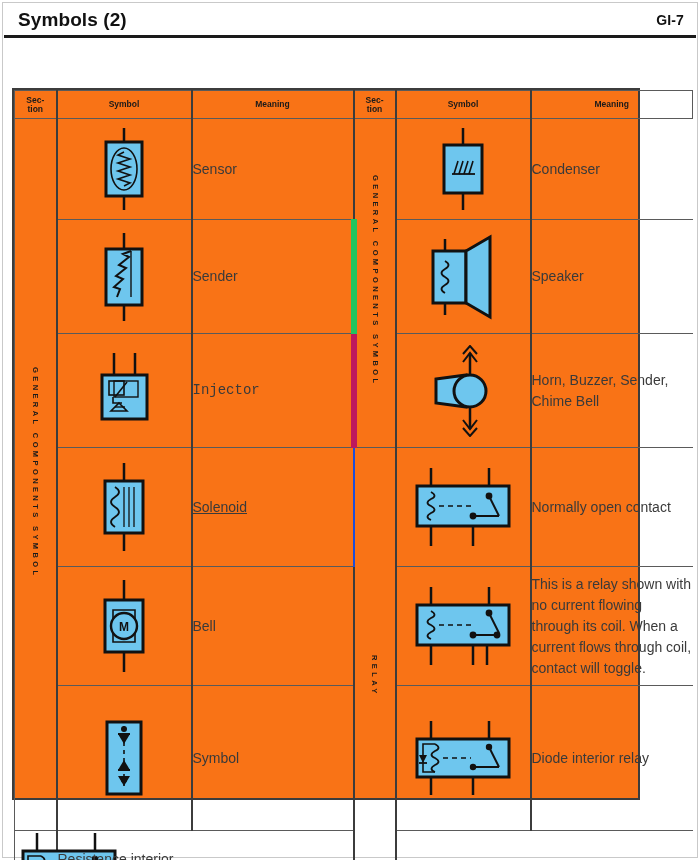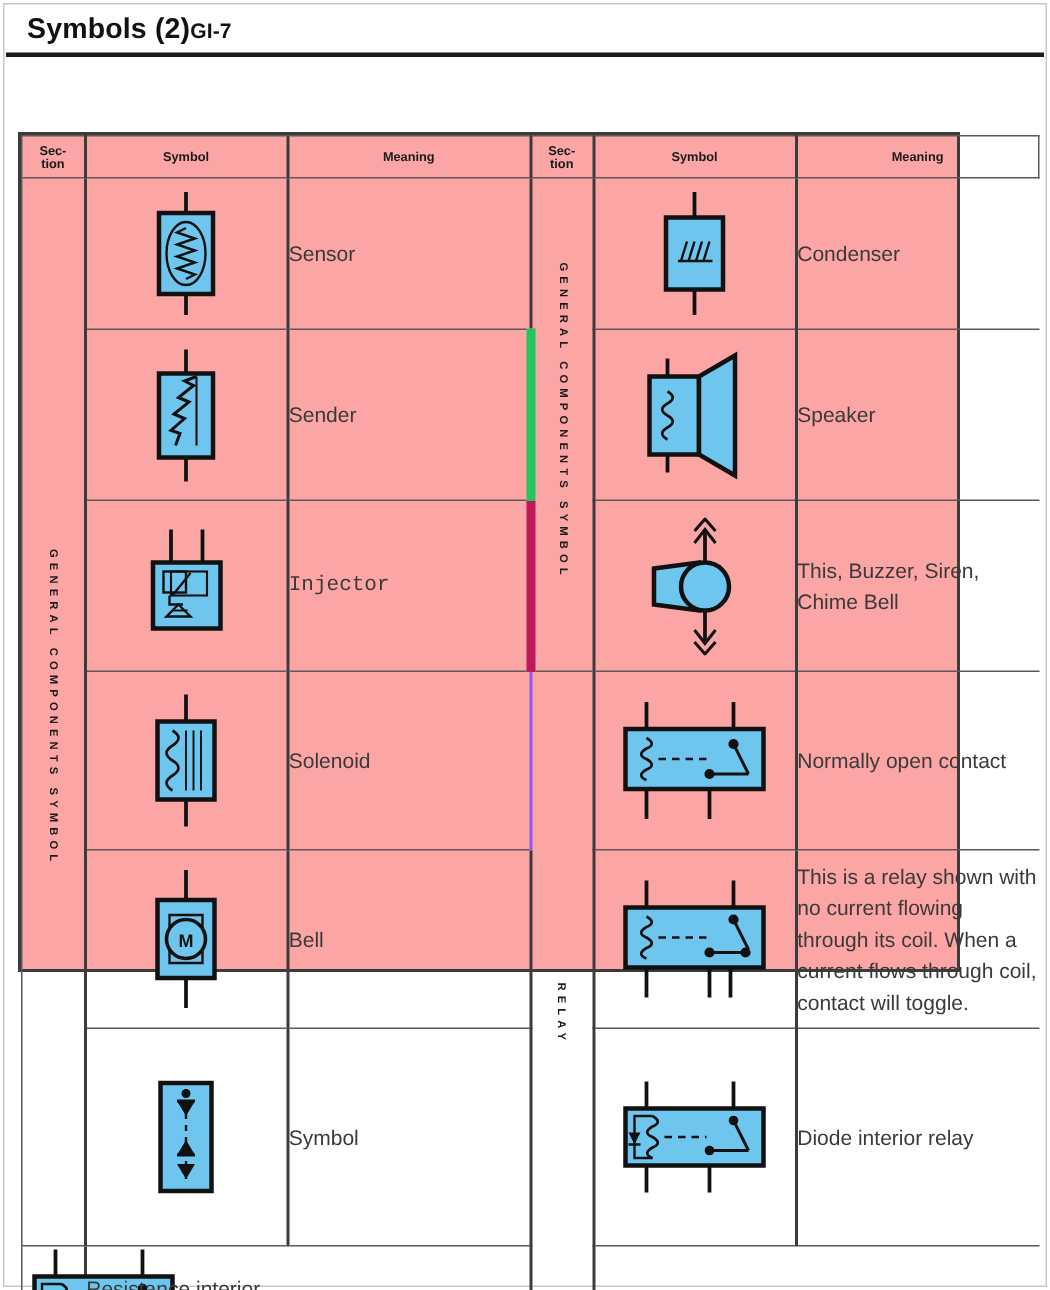--- a/index.html
+++ b/index.html
@@ -14,32 +14,32 @@
   .page-border{
     position:absolute;left:2px;top:2px;right:2px;bottom:2px;
     border:1px solid #c9c9c9;
     box-sizing:border-box;
   }
   
   .header{
     position:absolute;left:4px;top:4px;width:692px;height:34px;
     border-bottom:3px solid #1a1a1a;
     box-sizing:border-box;
-    display:flex;align-items:center;
+    display:flex;align-items:center;justify-content:space-between;
     padding:0 12px 0 14px;
   }
   .header-title{font-size:19px;font-weight:bold;letter-spacing:0.1px;}
   .header-page{font-size:14px;font-weight:bold;letter-spacing:0.1px;}
 
   
   .table-wrap{
-    position:absolute;left:12px;top:88px;width:628px;height:560px;
+    position:absolute;left:12px;top:88px;width:628px;height:712px;
     border:2px solid #3c3c3c;
     box-sizing:border-box;
-    background:#fca5a5;
+    background:#f97316;
   }
   table.symtable{
     width:100%;height:100%;
     border-collapse:collapse;
     table-layout:fixed;
   }
   table.symtable td,table.symtable th{
     border:1px solid #5a5a5a;
     padding:0;
     vertical-align:middle;
@@ -199,36 +199,36 @@
         <polygon points="16,34 46,30 46,62 16,58" fill="#6ec6ee" stroke="#111" stroke-width="3"></polygon>
         <circle cx="50" cy="46" r="16" fill="#6ec6ee" stroke="#111" stroke-width="3"></circle>
         <line x1="50" y1="8" x2="50" y2="30" stroke="#111" stroke-width="2.5"></line>
         <line x1="50" y1="62" x2="50" y2="84" stroke="#111" stroke-width="2.5"></line>
         <polyline points="43,17 50,8 57,17" fill="none" stroke="#111" stroke-width="2"></polyline>
         <polyline points="43,9 50,1 57,9" fill="none" stroke="#111" stroke-width="2"></polyline>
         <polyline points="43,75 50,84 57,75" fill="none" stroke="#111" stroke-width="2"></polyline>
         <polyline points="43,83 50,91 57,83" fill="none" stroke="#111" stroke-width="2"></polyline>
       </svg>
     </td>
-    <td class="mean-cell right-edge" style="white-space:pre-line;">This, Buzzer, Siren,
+    <td class="mean-cell right-edge" style="white-space:pre-line;">Horn, Buzzer, Sender,
 Chime Bell</td>
   </tr>
 
   <tr class="row-div-thick" style="height:119px;">
     <td class="sym-cell">
       <svg width="62" height="96" viewBox="0 0 62 96">
         <line x1="31" y1="4" x2="31" y2="92" stroke="#111" stroke-width="2.5"></line>
         <rect x="12" y="22" width="38" height="52" fill="#6ec6ee" stroke="#111" stroke-width="3"></rect>
         <path d="M22,28 q8,5 0,10 q-8,5 0,10 q8,5 0,10 q-8,5 0,10" fill="none" stroke="#111" stroke-width="1.8"></path>
         <line x1="31" y1="28" x2="31" y2="68" stroke="#111" stroke-width="1.3"></line>
         <line x1="36" y1="28" x2="36" y2="68" stroke="#111" stroke-width="1.3"></line>
         <line x1="41" y1="28" x2="41" y2="68" stroke="#111" stroke-width="1.3"></line>
       </svg>
     </td>
-    <td class="mean-cell" style="border-right:2px solid #8b5cf6;">Solenoid</td>
+    <td class="mean-cell" style="border-right:2px solid #1d4ed8;text-decoration:underline;">Solenoid</td>
 
     <td class="sec-cell thick-left relay-sec" rowspan="4">
       <span class="vert-label">RELAY</span>
     </td>
     <td class="sym-cell">
       <svg width="108" height="86" viewBox="0 0 108 86">
         <line x1="22" y1="4" x2="22" y2="82" stroke="#111" stroke-width="2.5"></line>
         <line x1="80" y1="4" x2="80" y2="22" stroke="#111" stroke-width="2.5"></line>
         <line x1="64" y1="62" x2="64" y2="82" stroke="#111" stroke-width="2.5"></line>
         <rect x="8" y="22" width="92" height="40" fill="#6ec6ee" stroke="#111" stroke-width="3"></rect>

